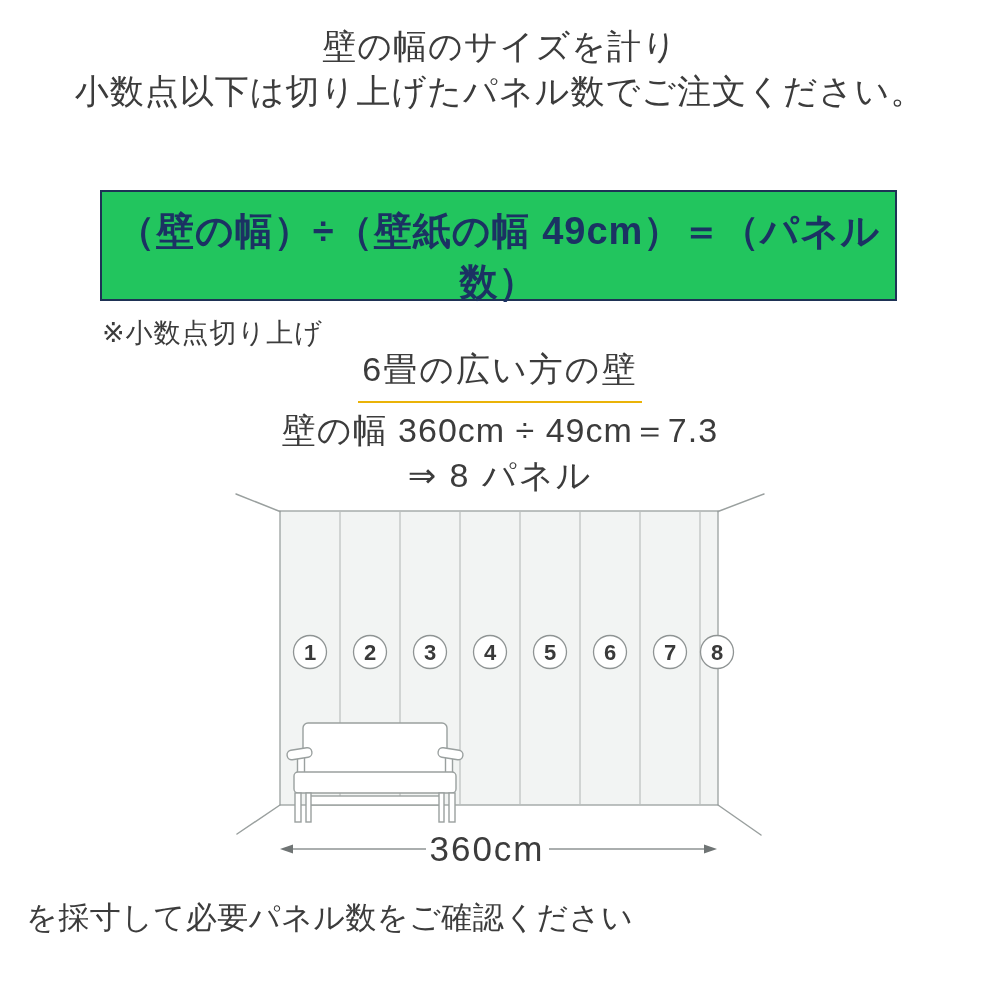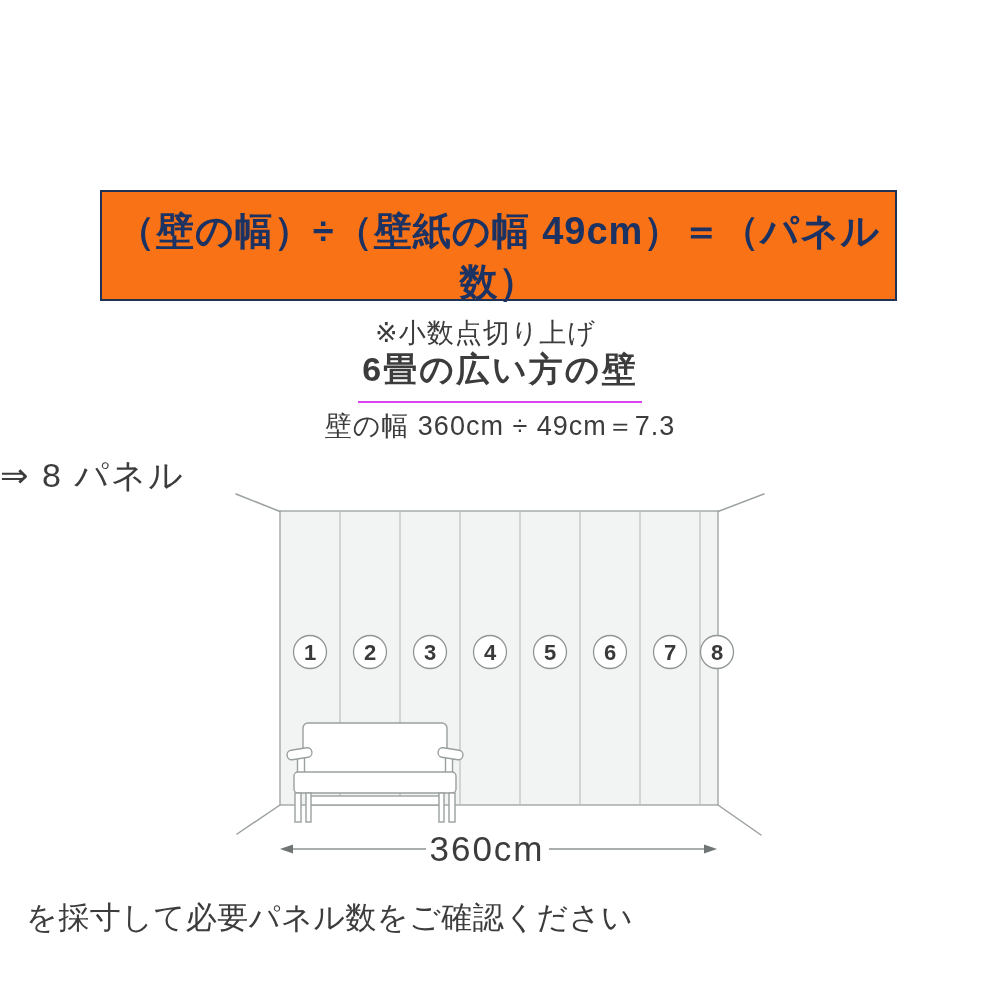--- a/index.html
+++ b/index.html
@@ -1,45 +1,47 @@
 <!DOCTYPE html>
 <html><head>
 <meta charset="utf-8">
 <style>
   html,body{margin:0;padding:0;background:#ffffff;}
   body{width:1000px;height:1000px;position:relative;overflow:hidden;
        font-family:"Liberation Sans","DejaVu Sans",sans-serif;color:#3c3c3c;}
   .intro{position:absolute;top:24px;left:0;width:1000px;text-align:center;
          font-size:34px;line-height:45px;letter-spacing:1px;}
   .formula-box{position:absolute;top:190px;left:100px;width:793px;height:107px;
-         border:2px solid #1e3255;background:#f97316;}
+         border:2px solid #1e3255;background:#22c55e;}
   .formula{margin-top:14px;text-align:center;font-size:38px;font-weight:bold;
          color:#1b3263;letter-spacing:1px;}
-  .formula-note{margin-top:7px;text-align:center;padding-right:26px;font-size:27px;
+  .formula-note{margin-top:7px;text-align:left;padding-right:26px;font-size:27px;
          color:#3c3c3c;letter-spacing:1px;}
   .example-heading-wrap{position:absolute;top:347px;left:0;width:1000px;text-align:center;}
-  .example-heading{display:inline-block;font-size:34px;font-weight:bold;
-         letter-spacing:2px;border-bottom:2px solid #d946ef;padding:0 4px 8px 4px;}
+  .example-heading{display:inline-block;font-size:34px;font-weight:normal;
+         letter-spacing:2px;border-bottom:2px solid #eab308;padding:0 4px 8px 4px;}
   .example-equation{position:absolute;top:408px;left:0;width:1000px;text-align:center;
-         font-size:27px;letter-spacing:1px;}
-  .example-result{position:absolute;top:453px;left:0;width:1000px;text-align:left;
+         font-size:34px;letter-spacing:1px;}
+  .example-result{position:absolute;top:453px;left:0;width:1000px;text-align:center;
          font-size:34px;letter-spacing:2px;}
   .diagram{position:absolute;top:480px;left:0;}
   .footnote{position:absolute;top:897px;left:10px;font-size:31px;line-height:41px;
          letter-spacing:0.5px;}
   .footnote .fn2{margin-left:16px;}
   svg text.panel-num{font-size:22px;font-weight:600;fill:#3a3a3a;
          font-family:"Liberation Sans","DejaVu Sans",sans-serif;}
   svg text.dim{font-size:35px;fill:#3c3c3c;letter-spacing:2px;
          font-family:"Liberation Sans","DejaVu Sans",sans-serif;}
 </style>
 </head>
 <body>
 
 <div class="intro">
+  <div>壁の幅のサイズを計り</div>
+  <div>小数点以下は切り上げたパネル数でご注文ください。</div>
 </div>
 
 <div class="formula-box">
   <div class="formula">（壁の幅）÷（壁紙の幅 49cm）＝（パネル数）</div>
   <div class="formula-note">※小数点切り上げ</div>
 </div>
 
 <div class="example-heading-wrap">
   <span class="example-heading">6畳の広い方の壁</span>
 </div>

